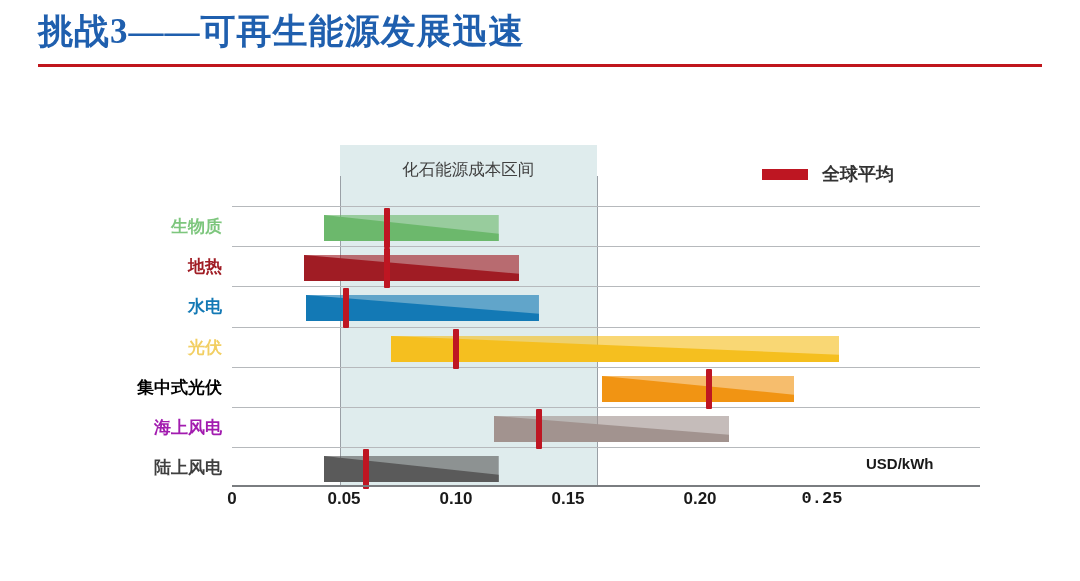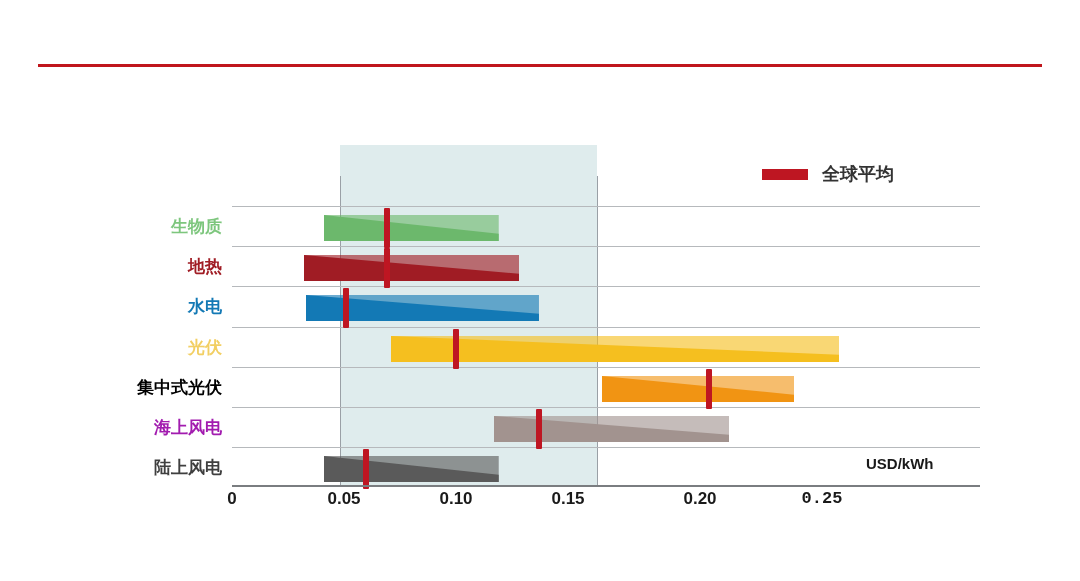--- a/index.html
+++ b/index.html
@@ -157,28 +157,30 @@
     font-weight: 700;
     color: #333333;
     white-space: nowrap;
     font-family: "DejaVu Sans", "Liberation Sans", sans-serif;
   }
 </style>
 </head>
 <body>
 
 <div id="slide-header">
+  <div id="slide-title">挑战3——可再生能源发展迅速</div>
   <div id="title-rule"></div>
 </div>
 
 <div id="chart">
 
   <div id="fossil-band" style="left: 339.52px; width: 257.6px; height: 340px; background: rgb(223, 236, 237);"></div>
   <div class="band-edge" id="band-edge-left" style="left: 339.52px; height: 309px;"></div>
   <div class="band-edge" id="band-edge-right" style="left: 597.12px; height: 309px;"></div>
+  <div id="band-label" style="left: 468.32px; top: 159px; transform: translateX(-50%);">化石能源成本区间</div>
 
   <div id="legend">
     <div id="legend-swatch"></div>
     <div id="legend-label">全球平均</div>
   </div>
 
   <div id="gridlines">
       <div class="gridline" style="top: 206px;"></div>
       <div class="gridline" style="top: 246px;"></div>
       <div class="gridline" style="top: 286px;"></div>

